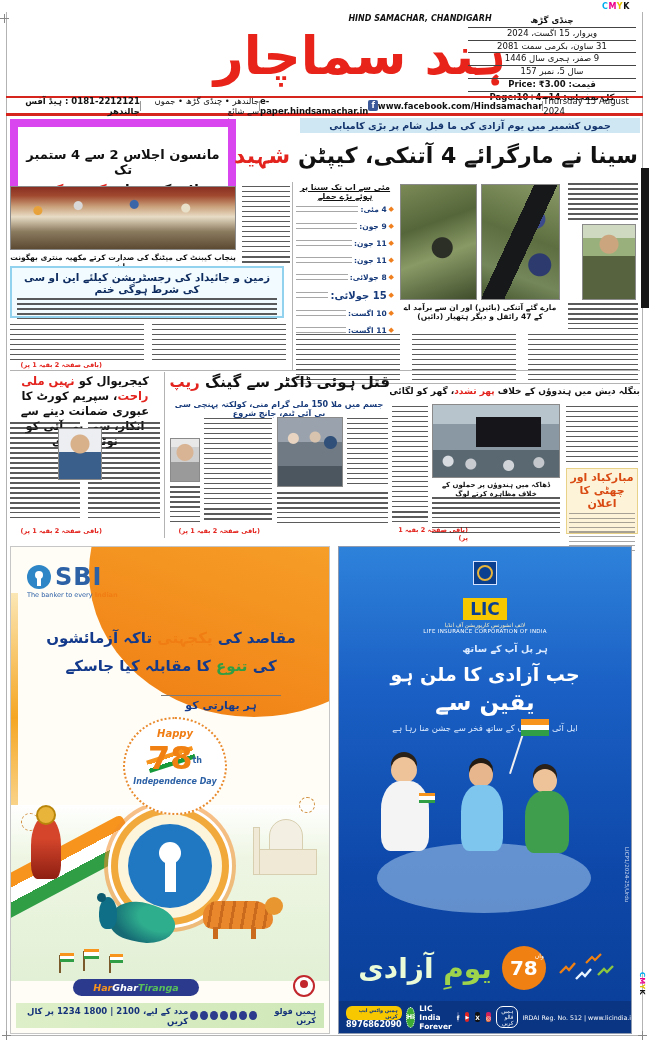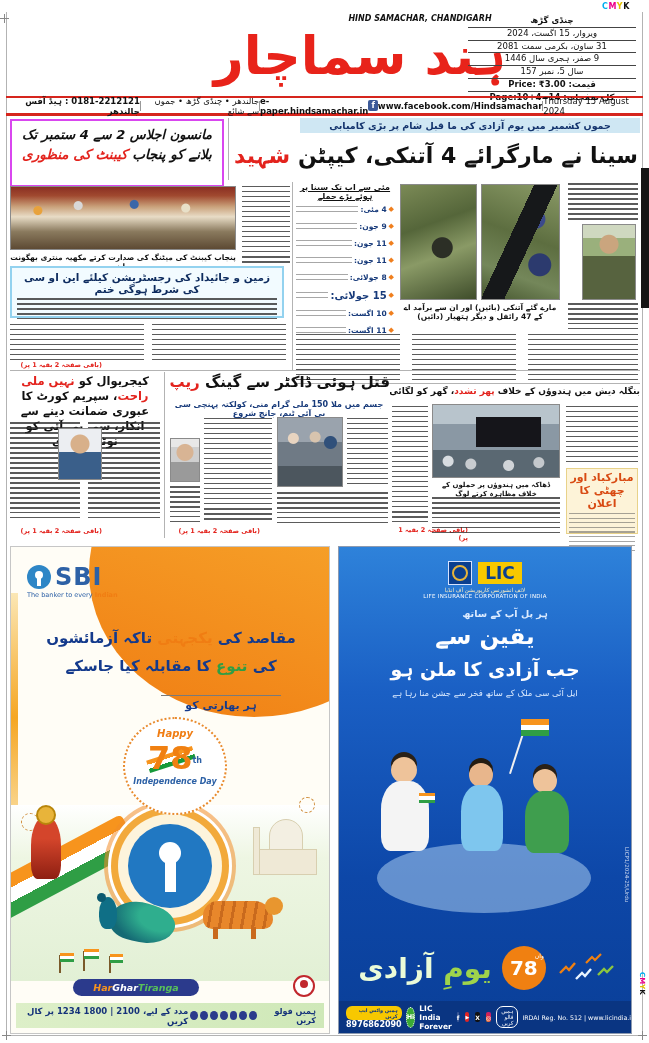--- a/index.html
+++ b/index.html
@@ -90,21 +90,21 @@
     <span class="sep"></span>
     <span>Thursday 15 August 2024</span>
   </div>
 
   <div class="abs vline" style="left:228px;top:118px;height:62px;"></div>
   <div class="abs vline" style="left:292px;top:182px;height:188px;"></div>
   <div class="abs hline" style="left:10px;top:370px;width:630px;"></div>
   <div class="abs vline" style="left:164px;top:372px;height:166px;"></div>
   <div class="abs" style="left:641px;top:168px;width:8px;height:140px;background:#151515;"></div>
 
-  <div class="abs u ctr" style="left:10px;top:119px;width:210px;height:58px;border:2px solid #d946ef;padding-top:6px;font-style:italic;">
+  <div class="abs u ctr" style="left:10px;top:119px;width:210px;height:58px;border:8px solid #d946ef;padding-top:20px;">
     <div style="font-size:13px;font-weight:900;">مانسون اجلاس 2 سے 4 ستمبر تک</div>
     <div style="font-size:13.5px;font-weight:900;margin-top:4px;"><span>بلانے کو پنجاب </span><span class="red">کیبنٹ کی منظوری</span></div>
   </div>
 
   <div class="abs kicker" style="left:300px;top:118px;width:340px;height:15px;">جموں کشمیر میں یوم آزادی کی ما قبل شام پر بڑی کامیابی</div>
   <div class="abs u ctr" style="left:232px;top:136px;width:408px;height:40px;font-size:22px;font-weight:900;line-height:40px;"><span>سینا نے مارگرائے 4 آتنکی، کیپٹن </span><span class="red">شہید</span></div>
 
   <div class="abs photo" style="left:10px;top:186px;width:226px;height:64px;background:
       radial-gradient(circle at 12% 38%,#e8a23c 0 4px,transparent 5px),
       radial-gradient(circle at 30% 30%,#d8d8d8 0 4px,transparent 5px),
@@ -319,31 +319,31 @@
           <span class="soc-dot"></span>
           <span class="soc-dot"></span>
           <span class="soc-dot"></span>
           <span class="soc-dot"></span>
           <span class="soc-dot"></span>
       </span>
     </div>
   </div>
 
   <div class="abs lic-ad" style="left:338px;top:546px;width:294px;height:488px;">
-    <div style="display:flex;justify-content:center;align-items:center;gap:6px;margin-top:14px;">
+    <div style="display:flex;justify-content:center;align-items:center;gap:13px;margin-top:14px;flex-direction:column;">
       <div style="width:22px;height:22px;background:#0b3f8f;border:1px solid #d7e3ff;display:flex;align-items:center;justify-content:center;">
           <div style="width:12px;height:12px;border:2px solid #e8b43a;border-radius:50%;"></div>
         </div>
       <div style="background:#f7c800;color:#0b3f8f;font-weight:900;font-size:17px;padding:1px 7px;">LIC</div>
     </div>
     <div class="u ctr" style="font-size:5.5px;color:#ffefc0;margin-top:2px;">لائف انشورنس کارپوریشن آف انڈیا</div>
     <div class="ctr" style="font-size:5.5px;color:#fff;letter-spacing:.3px;">LIFE INSURANCE CORPORATION OF INDIA</div>
     <div class="u ctr" style="font-size:9.5px;font-weight:700;color:#dcebff;margin-top:9px;padding-left:40px;">ہر پل آپ کے ساتھ</div>
+    <div class="u ctr" style="font-size:19px;font-weight:900;margin-top:9px;">جب آزادی کا ملن ہو</div>
     <div class="u ctr" style="font-size:23px;font-weight:900;margin-top:4px;">یقین سے</div>
-    <div class="u ctr" style="font-size:19px;font-weight:900;margin-top:9px;">جب آزادی کا ملن ہو</div>
     <div class="u ctr" style="font-size:8.5px;color:#dcebff;margin-top:8px;">ایل آئی سی ملک کے ساتھ فخر سے جشن منا رہا ہے</div>
 
     <div class="abs" style="left:30px;top:176px;width:234px;height:208px;">
       <div class="abs" style="left:8px;top:120px;width:214px;height:70px;background:rgba(185,218,245,.5);border-radius:50%;"></div>
       <div class="abs" style="left:148px;top:0;width:2px;height:52px;background:#f0f0f0;transform:rotate(18deg);"></div>
       <div class="abs" style="left:152px;top:-4px;width:28px;height:17px;background:linear-gradient(180deg,#f7941d 33%,#fff 33% 66%,#2f9e45 66%);"></div>
       <div class="abs" style="left:22px;top:34px;width:26px;height:26px;border-radius:50%;background:#eec39a;box-shadow:0 -5px 0 0 #2a2118;"></div>
       <div class="abs" style="left:12px;top:58px;width:48px;height:70px;background:#f4f4f4;border-radius:40% 40% 20% 20%;"></div>
       <div class="abs" style="left:100px;top:40px;width:24px;height:24px;border-radius:50%;background:#e8b68c;box-shadow:0 -5px 0 0 #241c12;"></div>
       <div class="abs" style="left:92px;top:62px;width:42px;height:66px;background:#7ec6ee;border-radius:40% 40% 20% 20%;"></div>

